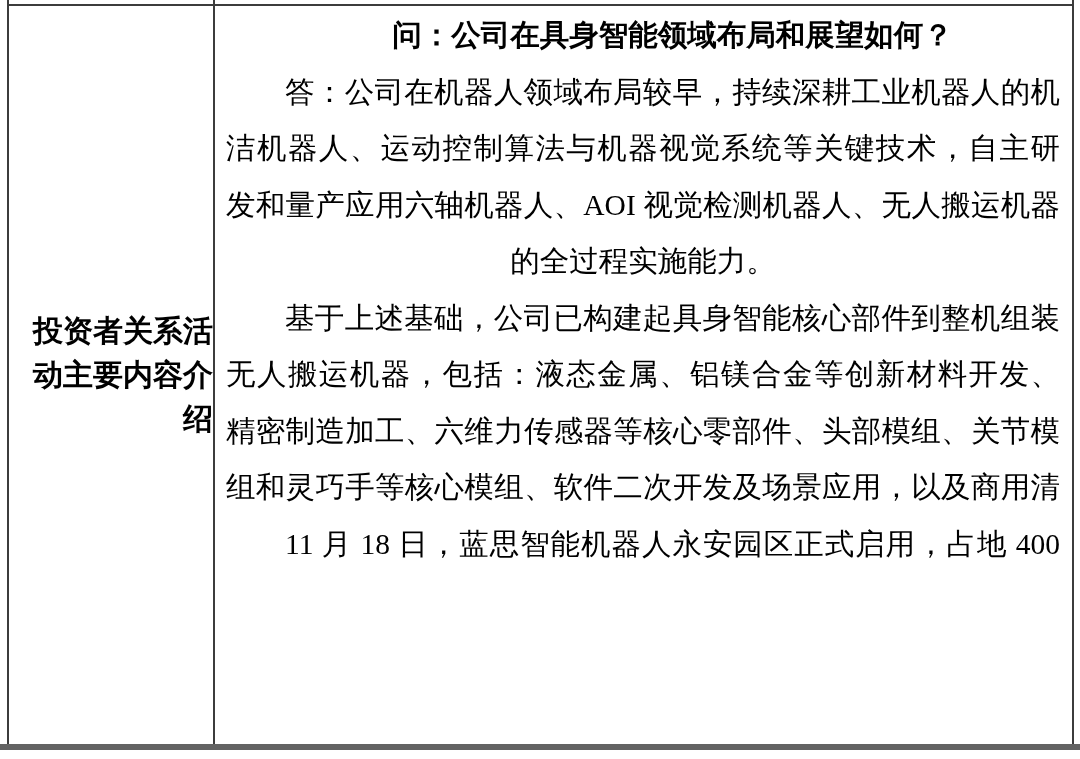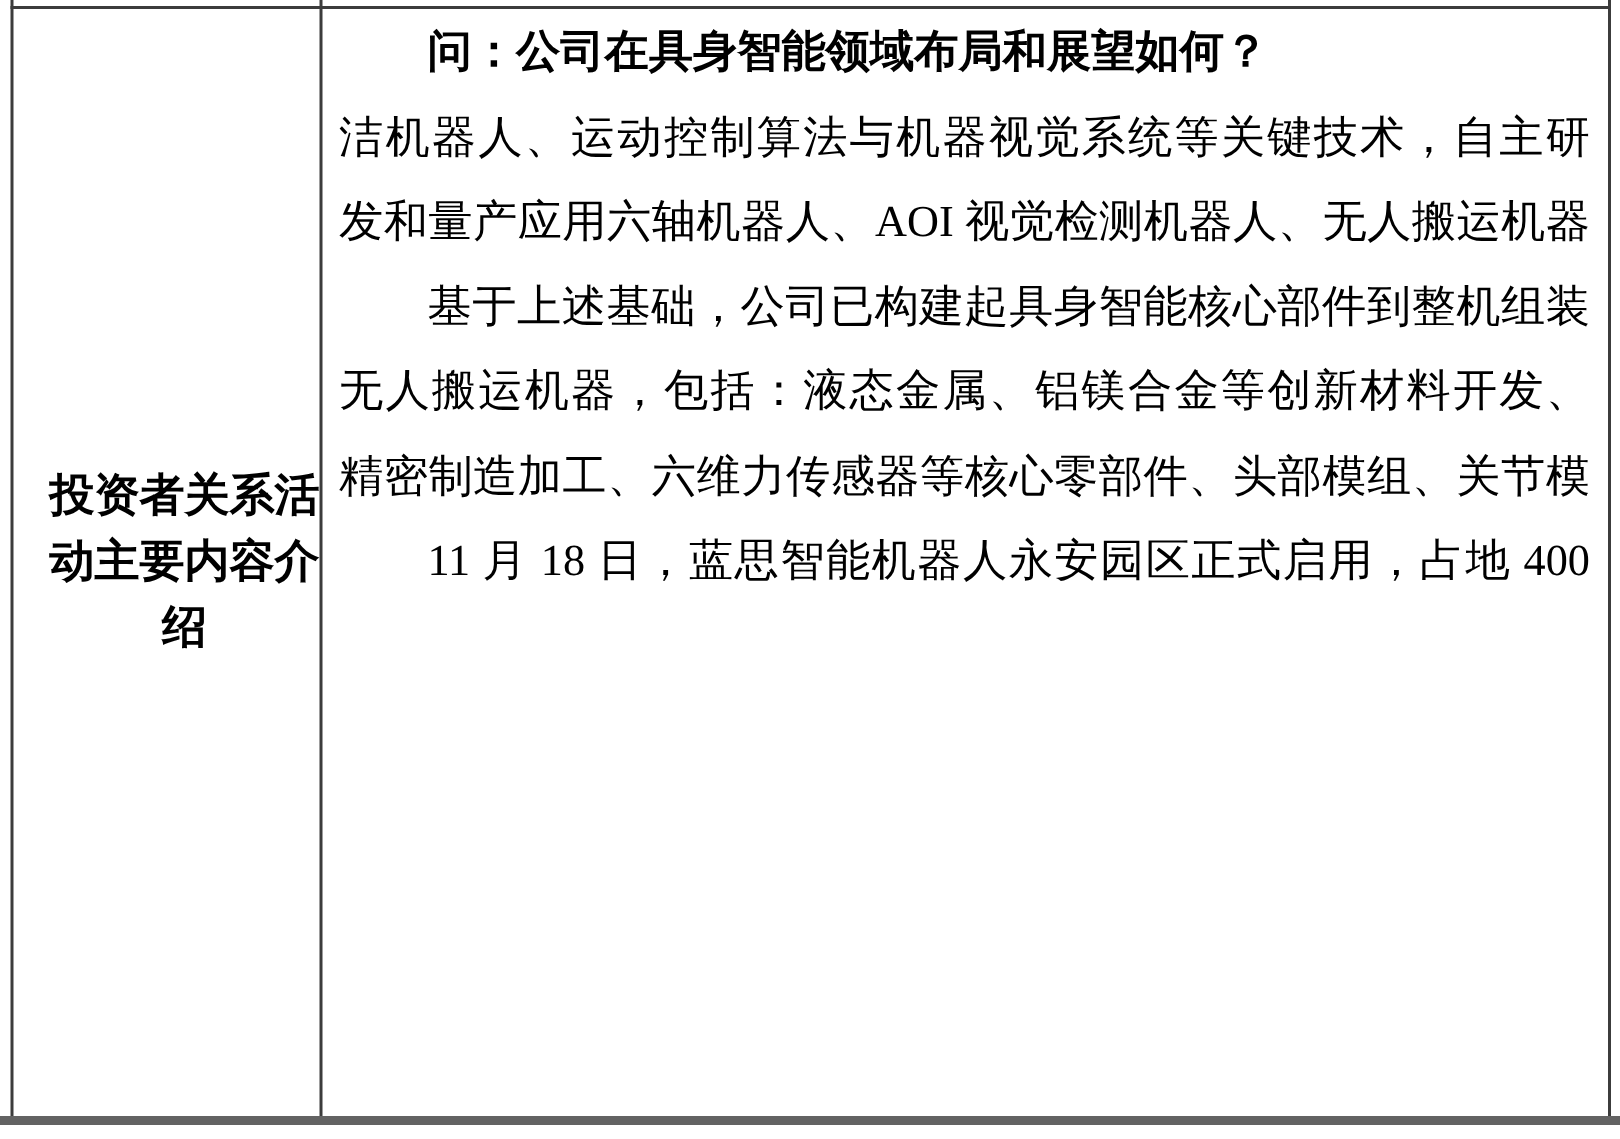--- a/index.html
+++ b/index.html
@@ -48,35 +48,35 @@
     height: 738px;
     display: flex;
     align-items: center;
   }
   .row-label {
     margin-left: 24px;
     width: 185px;
     font-size: 30px;
     line-height: 44px;
     font-weight: 700;
-    text-align: center;
+    text-align: right;
   }
   
   .cell-right {
     position: absolute;
     left: 226px;
     top: 7px;
     width: 834px;
     height: 737px;
   }
   .line {
     font-size: 29.5px;
     line-height: 56.5px;
     white-space: nowrap;
-    text-align: left;
+    text-align: center;
   }
   .indent { text-indent: 2em; }
   .stretch {
     text-align: justify;
     text-align-last: justify;
     text-justify: inter-character;
   }
   .q { font-weight: 700; }
 </style>
 </head>
@@ -89,21 +89,24 @@
   <div class="vline v-right"></div>
   <div class="h-top"></div>
   <div class="page-edge"></div>
 
   <div class="cell-left">
     <div class="row-label">投资者关系活动主要内容介绍</div>
   </div>
 
   <div class="cell-right">
     <div class="line q indent">问：公司在具身智能领域布局和展望如何？</div>
+    <div class="line indent stretch">答：公司在机器人领域布局较早，持续深耕工业机器人的机</div>
     <div class="line stretch">洁机器人、运动控制算法与机器视觉系统等关键技术，自主研</div>
     <div class="line stretch">发和量产应用六轴机器人、AOI 视觉检测机器人、无人搬运机器</div>
+    <div class="line">的全过程实施能力。</div>
     <div class="line indent stretch">基于上述基础，公司已构建起具身智能核心部件到整机组装</div>
     <div class="line stretch">无人搬运机器，包括：液态金属、铝镁合金等创新材料开发、</div>
     <div class="line stretch">精密制造加工、六维力传感器等核心零部件、头部模组、关节模</div>
+    <div class="line stretch">组和灵巧手等核心模组、软件二次开发及场景应用，以及商用清</div>
     <div class="line indent stretch">11 月 18 日，蓝思智能机器人永安园区正式启用，占地 400</div>
   </div>
 
 </div>
 
 </body></html>

